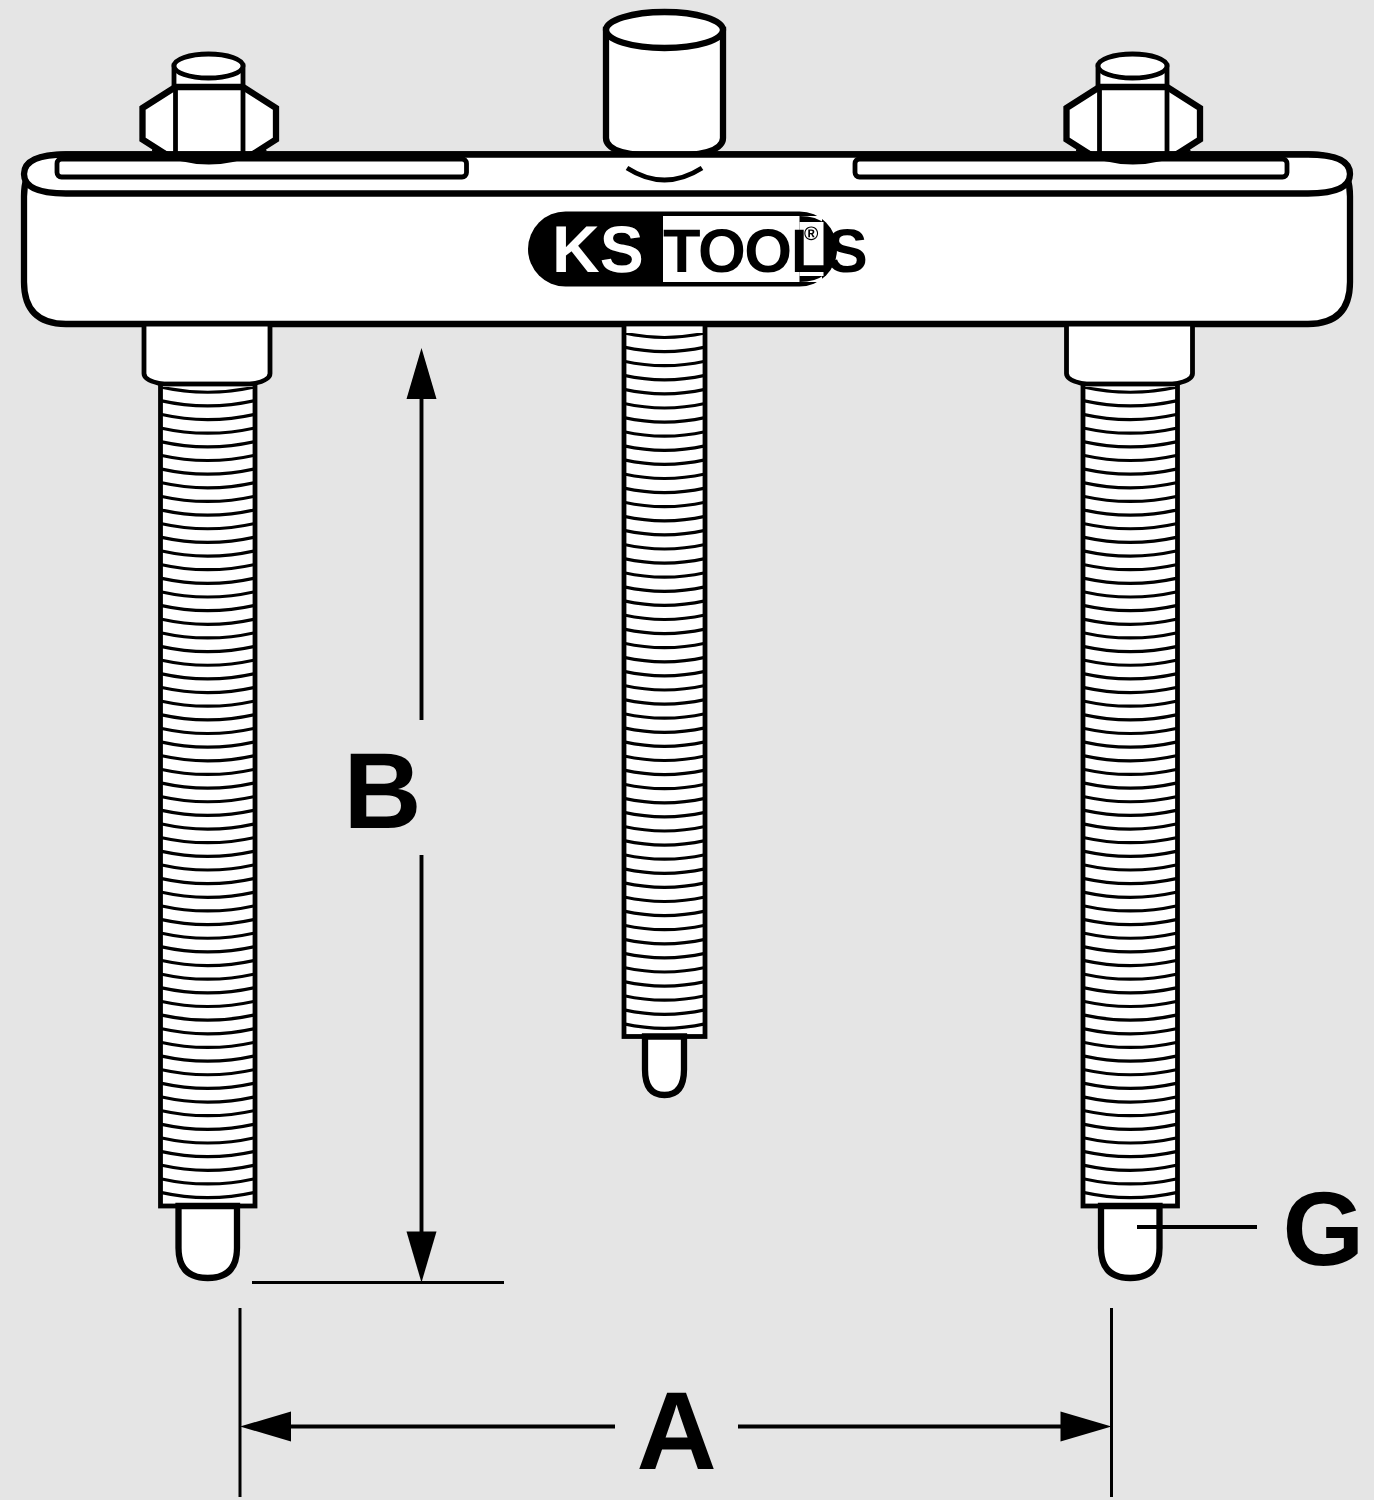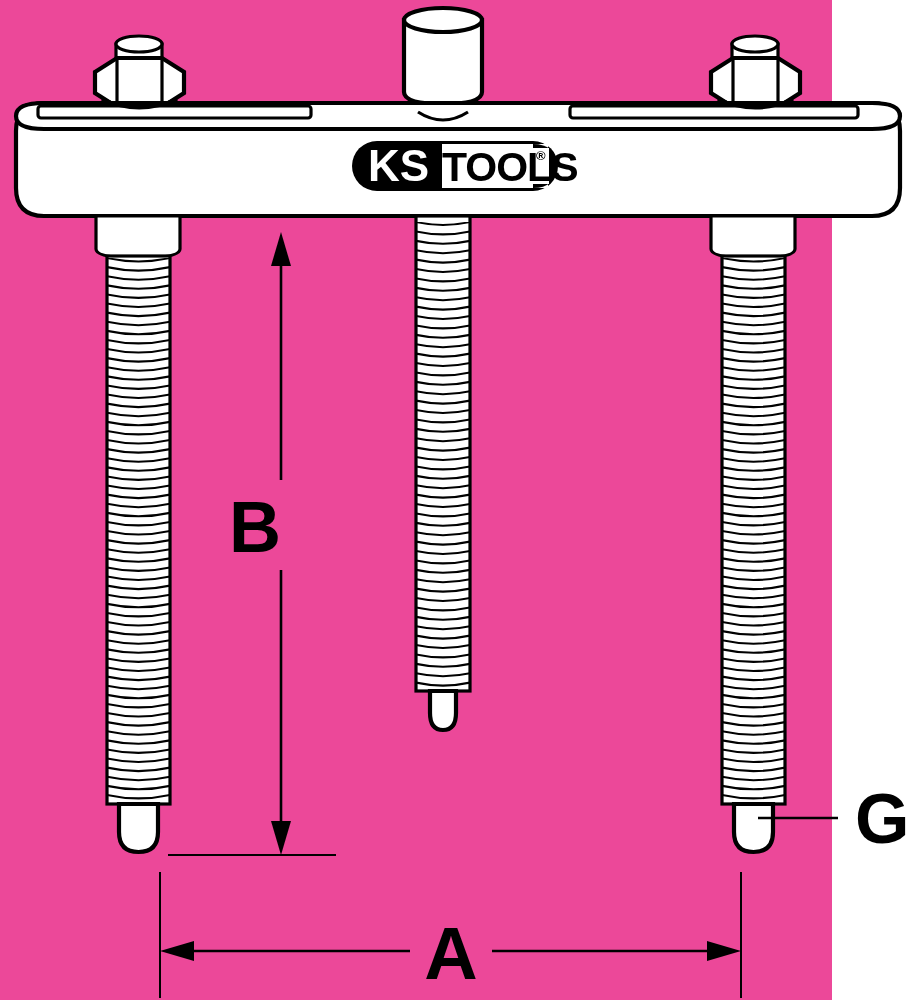--- a/index.html
+++ b/index.html
@@ -10,23 +10,23 @@
   }
   body {
     width: 916px;
     height: 1000px;
     font-family: "Liberation Sans", sans-serif;
     overflow: hidden;
     position: relative;
   }
   #drawing-root {
     position: relative;
-    width: 832px;
+    width: 916px;
     height: 1000px;
-    background: #ec4899;
+    background: #e5e5e5;
   }
   svg#technical-drawing {
     display: block;
     width: 916px;
     height: 1000px;
   }
   .ln {
     fill: none;
     stroke: #000000;
     stroke-linecap: butt;

